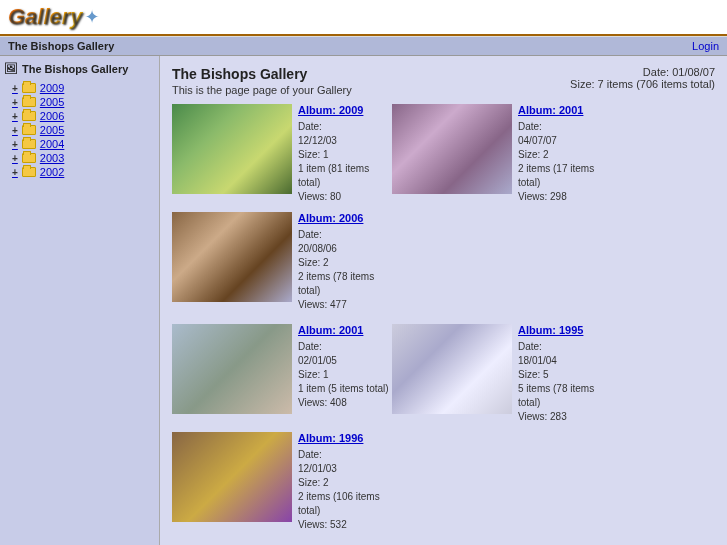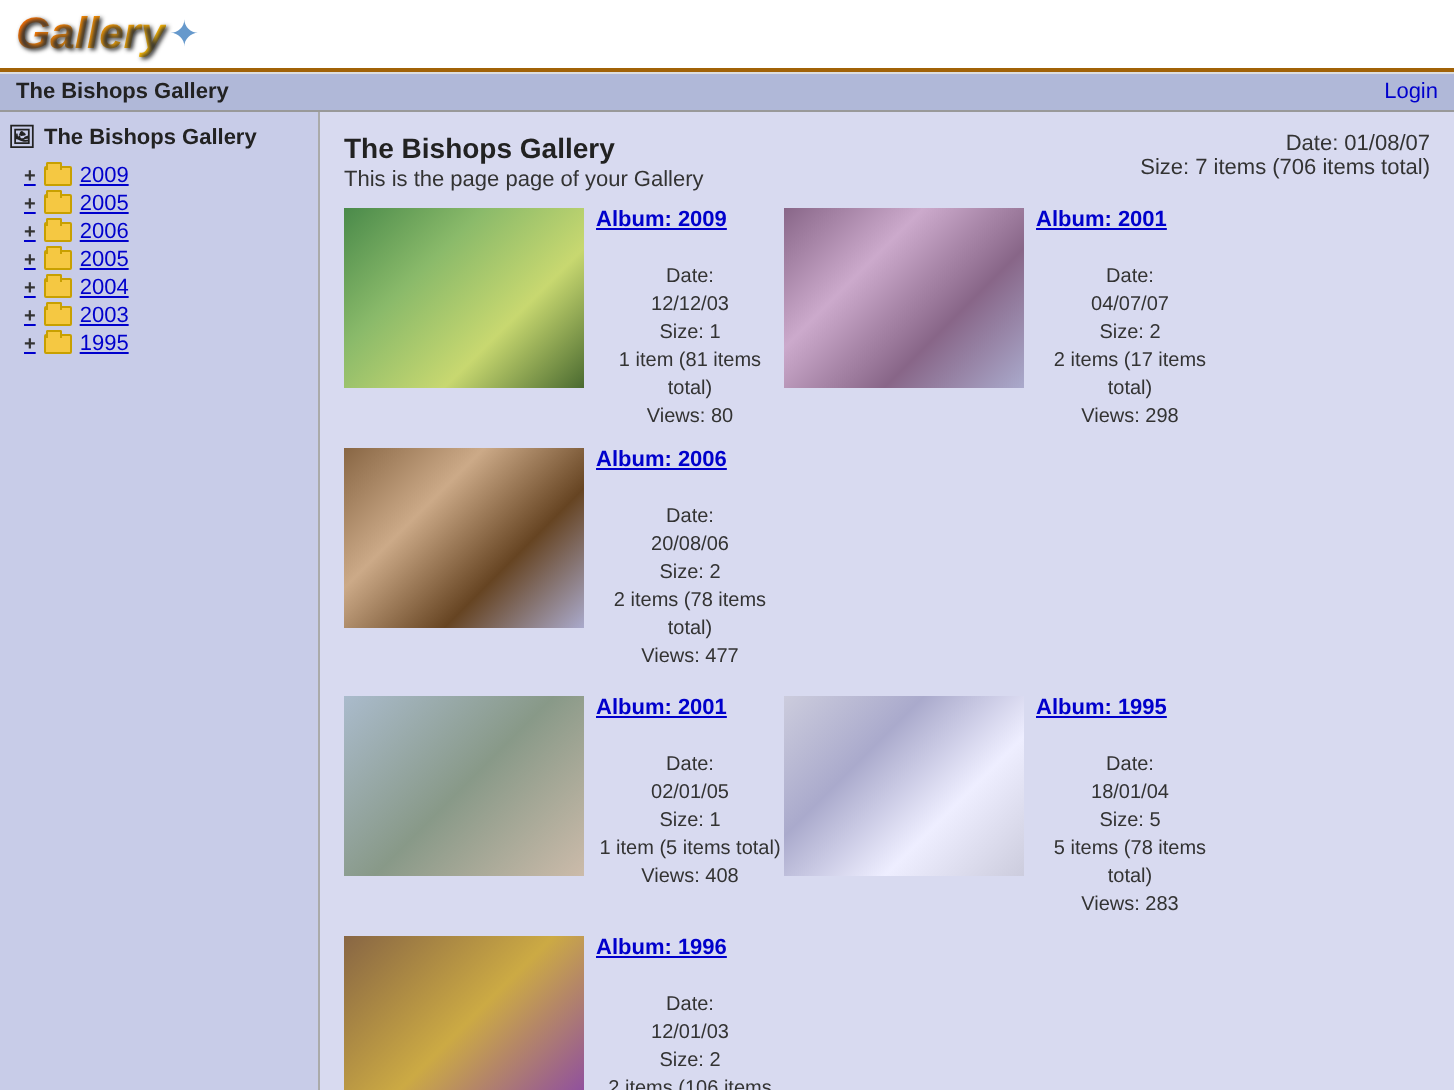--- a/index.html
+++ b/index.html
@@ -25,21 +25,21 @@
 
     #content { flex: 1; padding: 10px 12px; background: #d8daf0; }
     .content-header { margin-bottom: 8px; display: flex; justify-content: space-between; align-items: flex-start; }
     .content-title { font-size: 14px; font-weight: bold; color: #222; }
     .content-subtitle { font-size: 11px; color: #333; margin-top: 2px; }
     .content-meta { font-size: 11px; color: #333; text-align: right; }
     .album-item { display: flex; flex-direction: row; gap: 6px; width: 220px; margin-bottom: 8px; }
     .album-thumb { width: 120px; height: 90px; background: #888; overflow: hidden; flex-shrink: 0; }
     .album-info { flex: 1; }
     .album-title { font-size: 11px; font-weight: bold; color: #00c; text-decoration: underline; cursor: pointer; }
-    .album-details { font-size: 10px; color: #333; margin-top: 16px; line-height: 1.4; text-align: center; }
+    .album-details { font-size: 10px; color: #333; margin-top: 4px; line-height: 1.4; }
 
     .thumb-2009 { background: linear-gradient(135deg, #4a8a4a, #8aba6a, #c8d870, #4a6a30); }
     .thumb-2007 { background: linear-gradient(135deg, #886688, #ccaacc, #886688, #aaaacc); }
     .thumb-2006 { background: linear-gradient(135deg, #886644, #ccaa88, #664422, #aaaacc); }
     .thumb-2005 { background: linear-gradient(135deg, #aabbcc, #889988, #ccbbaa); }
     .thumb-2004 { background: linear-gradient(135deg, #ccccdd, #aaaacc, #eeeeff, #ccccdd); }
     .thumb-2003 { background: linear-gradient(135deg, #886644, #ccaa44, #8844aa); }
 
     .row { display: flex; margin-bottom: 4px; flex-wrap: wrap; }
   </style>
@@ -91,21 +91,21 @@
       <span>2004</span>
     </div>
         <div class="sidebar-item">
       <span class="plus">+</span>
       <span class="folder-icon"></span>
       <span>2003</span>
     </div>
         <div class="sidebar-item">
       <span class="plus">+</span>
       <span class="folder-icon"></span>
-      <span>1995</span>
+      <span>2002</span>
     </div>
       </div>
   </div>
 
   <div id="content">
     <div class="content-header">
       <div>
         <div class="content-title">The Bishops Gallery</div>
         <div class="content-subtitle">This is the page page of your Gallery</div>
       </div>

